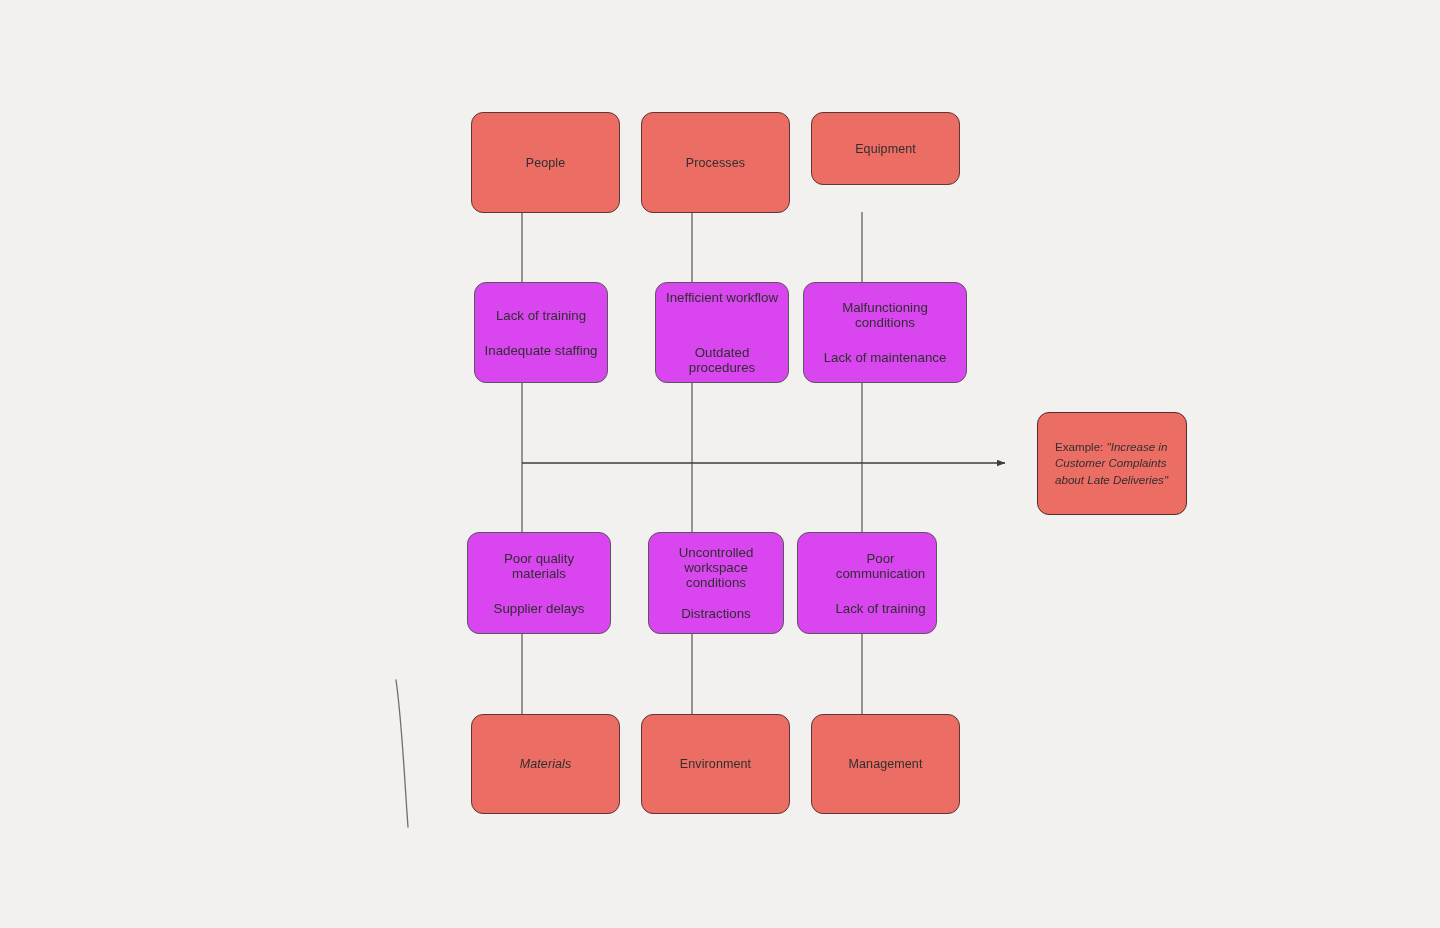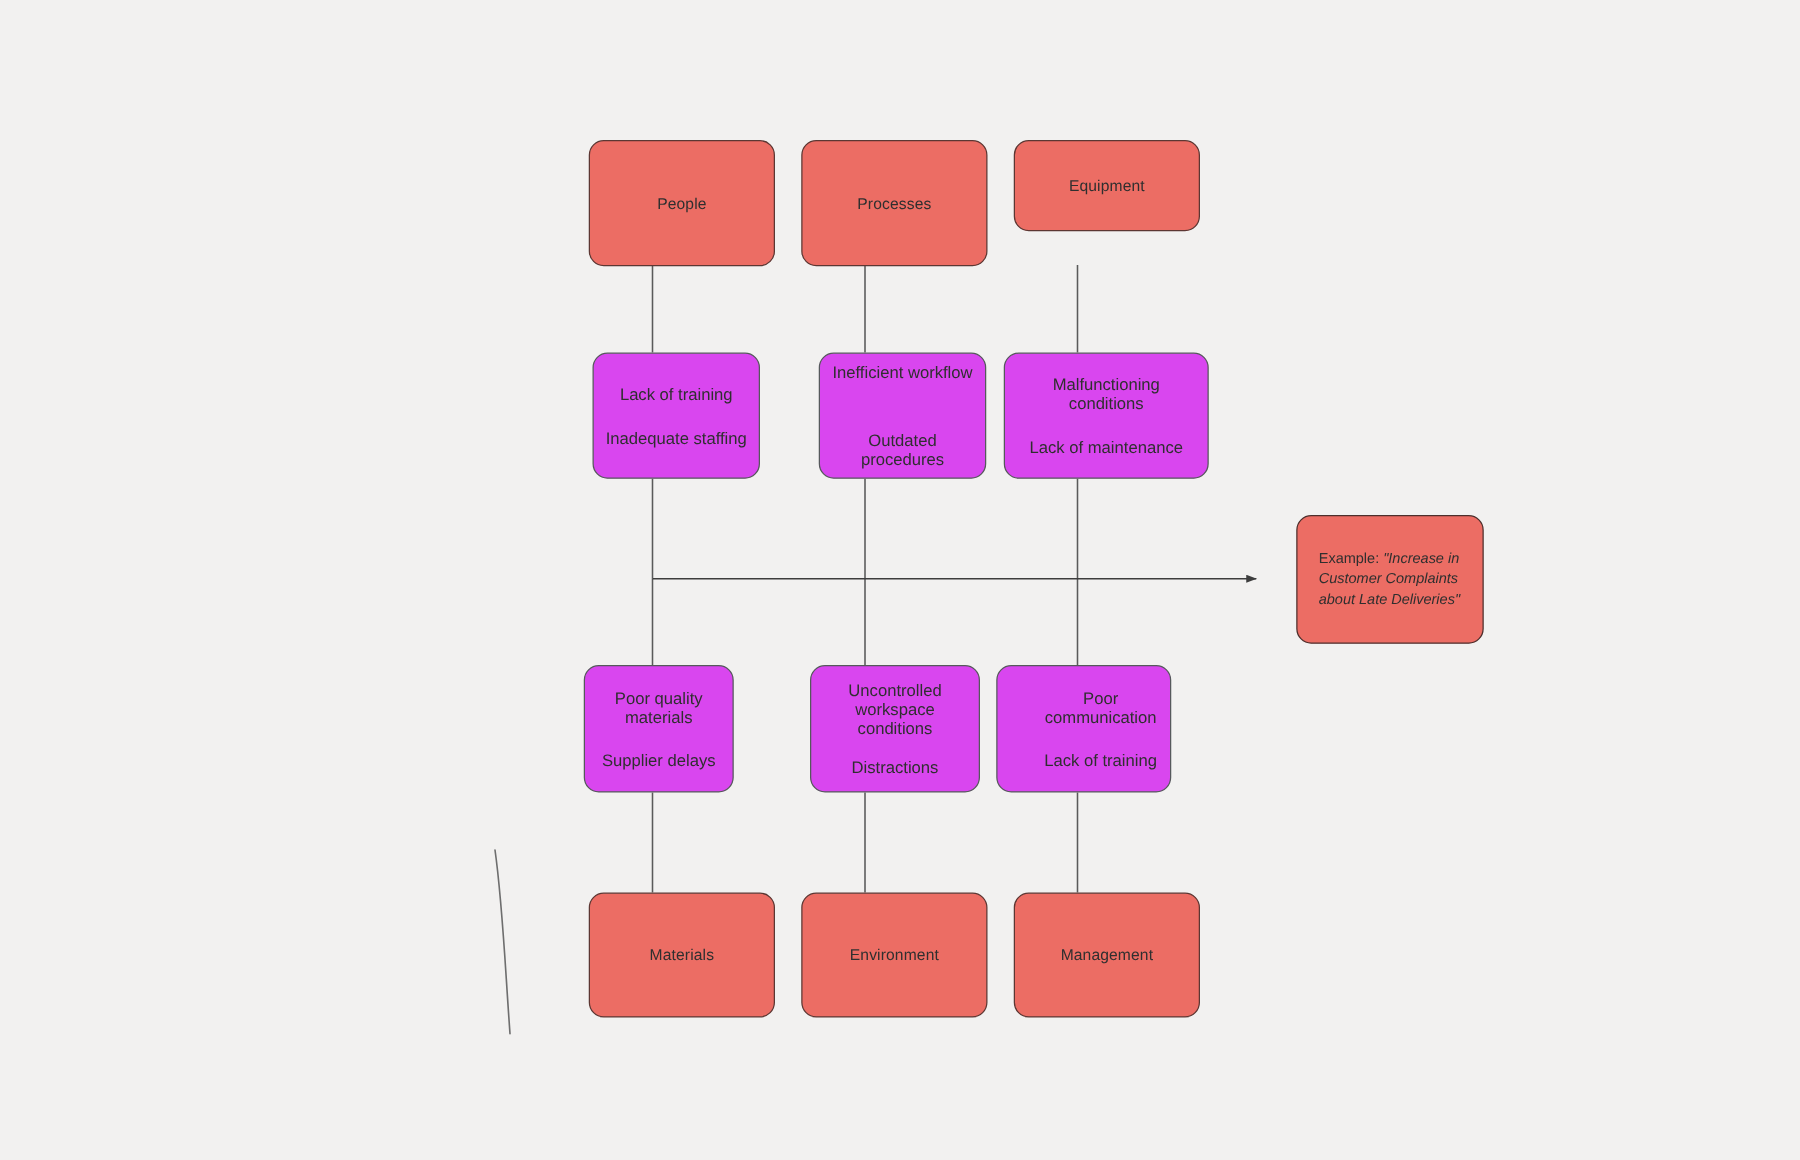--- a/index.html
+++ b/index.html
@@ -141,35 +141,35 @@
   </div>
   <div class="node cause" style="left:779px;top:282px;width:164px;height:101px;">
     <span class="cause-line">Malfunctioning conditions</span>
     <span class="cause-line">Lack of maintenance</span>
   </div>
 
   <div class="node effect" style="left:1013px;top:412px;width:150px;height:103px;">
     <span class="effect-text"><span class="effect-label">Example:</span> <span class="effect-quote">"Increase in Customer Complaints about Late Deliveries"</span></span>
   </div>
 
-  <div class="node cause" style="left:443px;top:532px;width:120px;height:102px;">
+  <div class="node cause" style="left:443px;top:532px;width:144px;height:102px;">
     <span class="cause-line">Poor quality materials</span>
     <span class="cause-line">Supplier delays</span>
   </div>
   <div class="node cause two-line" style="left:624px;top:532px;width:136px;height:102px;">
     <span class="cause-line">Uncontrolled
 workspace conditions</span>
     <span class="cause-line">Distractions</span>
   </div>
   <div class="node cause" style="left:773px;top:532px;width:140px;height:102px;padding-left:35px;">
     <span class="cause-line">Poor communication</span>
     <span class="cause-line">Lack of training</span>
   </div>
 
-  <div class="node category" style="left:447px;top:714px;width:149px;height:100px;">
+  <div class="node category" style="left:447px;top:714px;width:149px;height:100px;font-style:italic;">
     <span>Materials</span>
   </div>
   <div class="node category" style="left:617px;top:714px;width:149px;height:100px;text-align:right;">
     <span>Environment</span>
   </div>
   <div class="node category" style="left:787px;top:714px;width:149px;height:100px;">
     <span>Management</span>
   </div>
 
 </div>

